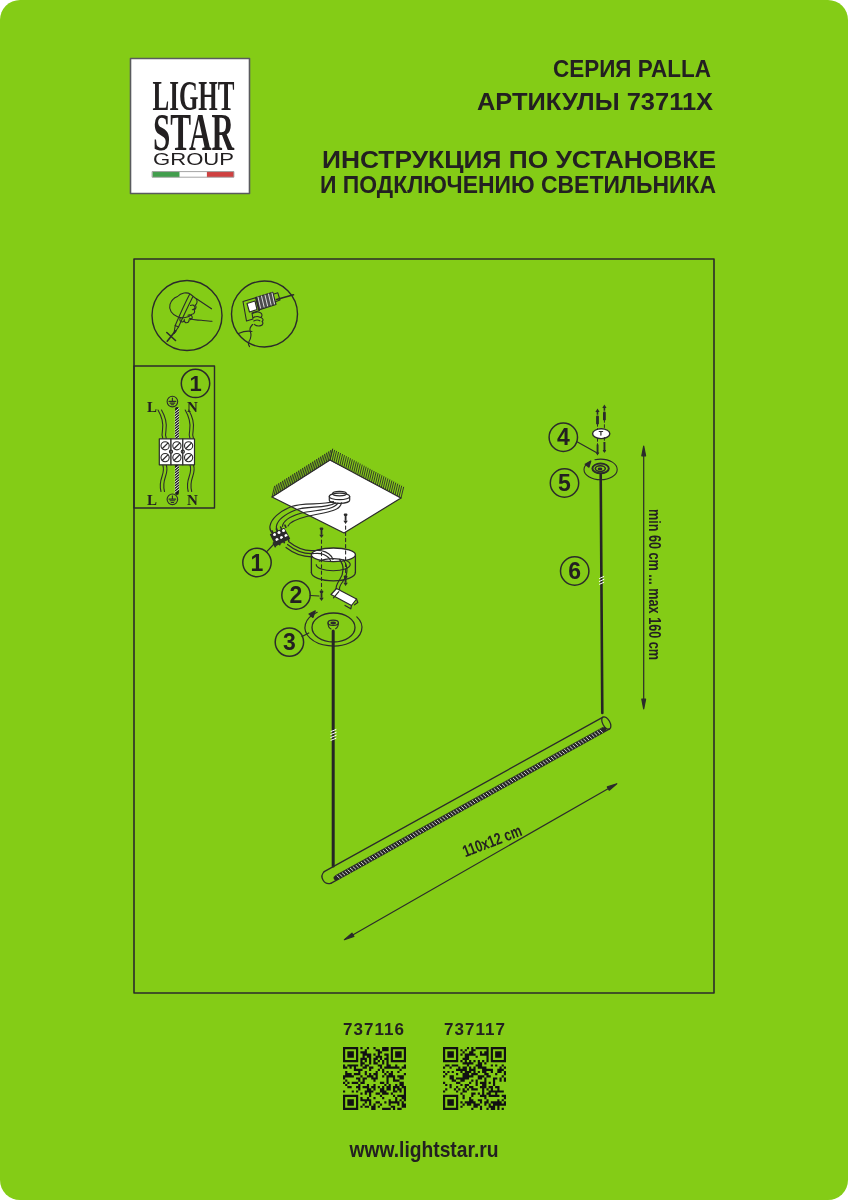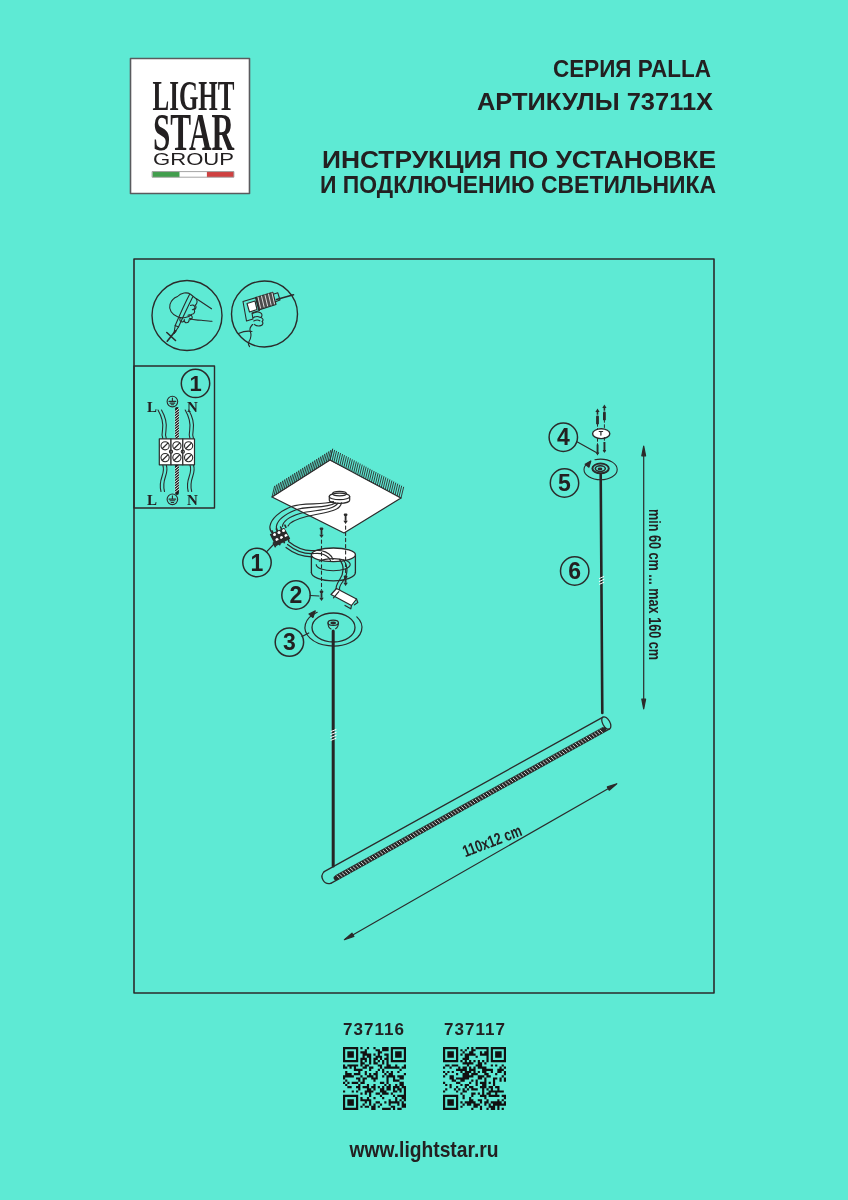--- a/index.html
+++ b/index.html
@@ -1,16 +1,16 @@
 <!DOCTYPE html>
 <html><head><meta charset="utf-8">
 <style>
 html,body{margin:0;padding:0;background:#fff;}
-#page{position:relative;width:848px;height:1200px;background:#5eead4;overflow:hidden;
-font-family:"Liberation Sans",sans-serif;}
+#page{position:relative;width:848px;height:1200px;background:#84cc16;overflow:hidden;
+font-family:"Liberation Sans",sans-serif;border-radius:20px;}
 svg text{font-family:"Liberation Sans",sans-serif;fill:#232021;}
 .ser{font-family:"Liberation Serif",serif;}
 </style></head><body>
 <div id="page">
 <svg width="848" height="1200" viewBox="0 0 848 1200">
 <g fill="none" stroke="#2b2b2b" stroke-width="1.2" stroke-linecap="round" stroke-linejoin="round">
 
 <rect x="130.5" y="58.5" width="119" height="135" fill="#fff" stroke="#5a5b5e" stroke-width="1.6"></rect>
 
 <text class="ser" x="193.5" y="109.8" font-size="42" font-weight="bold" text-anchor="middle" textLength="82" lengthAdjust="spacingAndGlyphs" stroke="none" fill="#232021">LIGHT</text>

